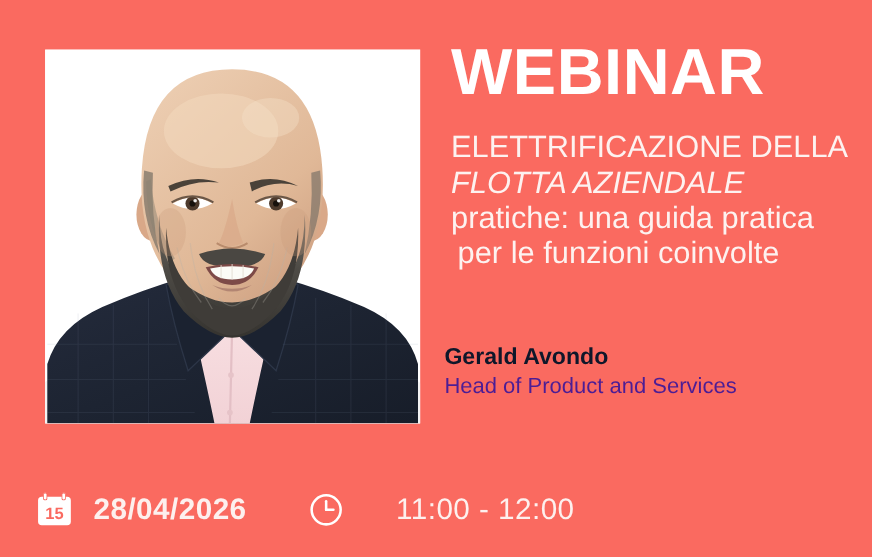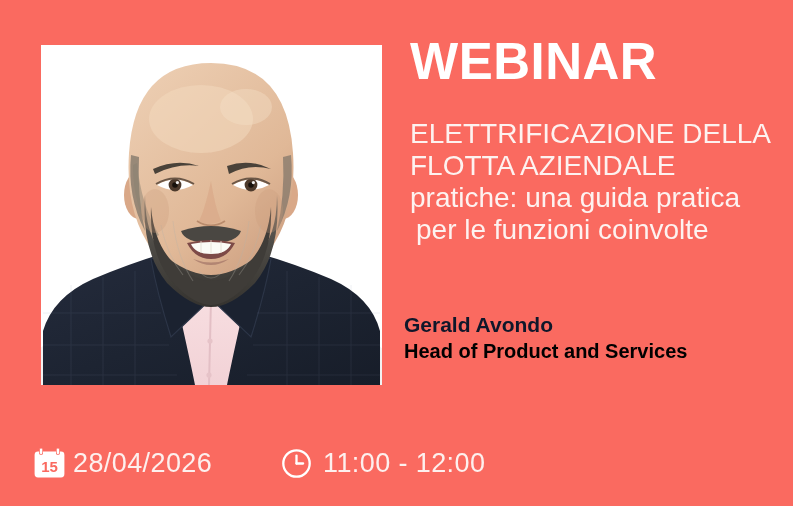--- a/index.html
+++ b/index.html
@@ -40,21 +40,21 @@
     left: 404px;
     top: 0;
     width: 389px;
     height: 506px;
   }
 
   #webinar-title {
     position: absolute;
     left: 6px;
     top: 36px;
-    font-size: 51px;
+    font-size: 59px;
     font-weight: bold;
     color: #ffffff;
     letter-spacing: 0.5px;
     line-height: 1;
     white-space: nowrap;
   }
 
   #headline {
     position: absolute;
     left: 0px;
@@ -62,71 +62,71 @@
     width: 389px;
   }
   .hl-line {
     color: #fdf2f0;
     font-size: 28px;
     line-height: 32px;
     white-space: nowrap;
     font-weight: 400;
   }
   .hl-line.l1 { padding-left: 6px; }
-  .hl-line.l2 { padding-left: 6px; }
+  .hl-line.l2 { padding-left: 6px; font-style: italic; }
   .hl-line.l3 { padding-left: 4px; }
   .hl-line.l4 { padding-left: 6px; }
   .hl-line.l5 { padding-left: 12px; }
 
   #speaker-block {
     position: absolute;
     left: 0px;
     top: 311px;
     width: 389px;
   }
   #speaker-name {
     font-size: 21px;
     font-weight: bold;
     color: #0f172a;
     line-height: 27px;
     white-space: nowrap;
   }
   .speaker-role {
     font-size: 20px;
-    font-weight: 700;
-    color: #000000;
+    font-weight: 400;
+    color: #4c1d95;
     line-height: 26px;
     white-space: nowrap;
   }
 
   
   #meta-row {
     position: absolute;
     left: 0;
     top: 438px;
     width: 793px;
     height: 50px;
   }
   .meta-item {
     position: absolute;
     display: flex;
     align-items: center;
     height: 50px;
   }
   #meta-date { left: 34px; }
-  #meta-time { left: 281px; }
+  #meta-time { left: 281px; gap: 37px; }
 
   .meta-text {
     font-size: 27px;
     color: #fdf0ee;
     font-weight: 400;
     letter-spacing: 0.4px;
     white-space: nowrap;
   }
-  #date-text { margin-left: 8px; }
+  #date-text { margin-left: 20px; font-weight: bold; }
   #time-text { margin-left: 11px; }
 
   .icon-wrap { display: block; line-height: 0; }
 </style>
 </head>
 <body>
 
 <div id="poster">
 
   <div id="photo-frame">

